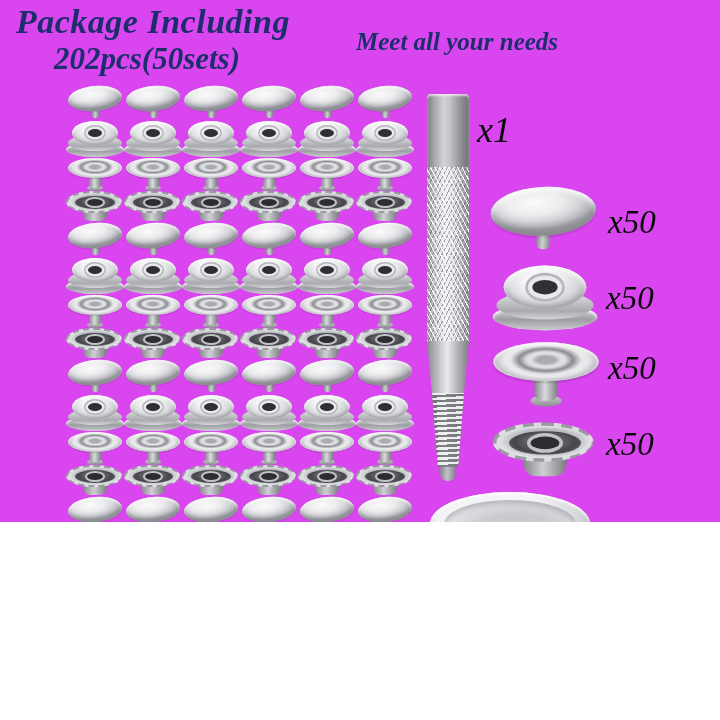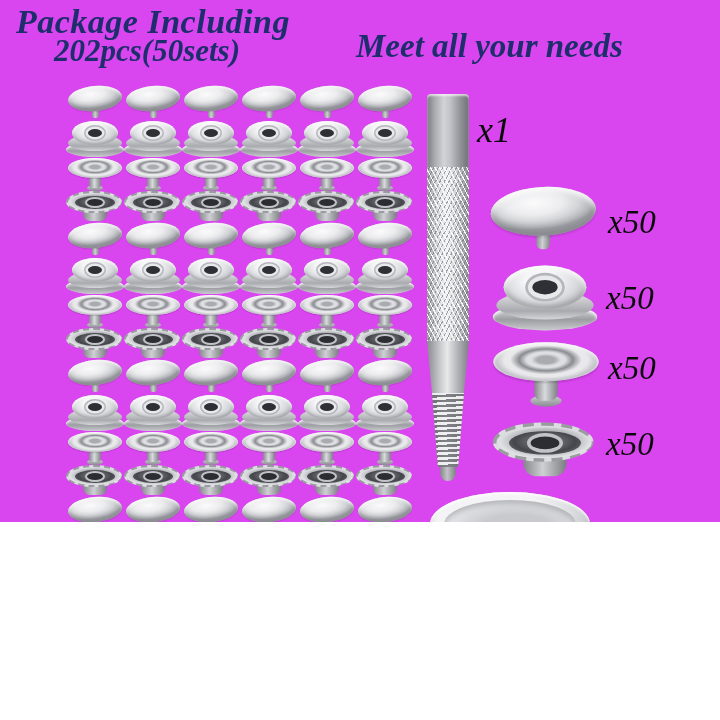--- a/index.html
+++ b/index.html
@@ -2,22 +2,22 @@
 <html><head>
 <meta charset="utf-8">
 <style>
   html,body{margin:0;padding:0;background:#ffffff;}
   .canvas{position:relative;width:720px;height:522px;background:#d946ef;overflow:hidden;
           font-family:"Liberation Serif", serif;}
 
   
   .headline{position:absolute;font-weight:bold;font-style:italic;color:#1e2e6d;line-height:1.05;white-space:nowrap;}
   .pkg-title{left:16px;top:4px;font-size:34px;letter-spacing:.5px;}
-  .pkg-sub{left:54px;top:35px;font-size:31px;font-style:italic;}
-  .slogan{left:356px;top:29px;font-size:33px;}
+  .pkg-sub{left:54px;top:43px;font-size:31px;font-style:italic;}
+  .slogan{left:356px;top:29px;font-size:25px;}
 
   
   .qty{position:absolute;font-weight:normal;font-style:italic;color:#0a0a0a;line-height:1;white-space:nowrap;}
   .qty-punch{left:477px;top:112px;font-size:36px;}
   .qty-c0{left:608px;top:206px;font-size:33px;}
   .qty-c1{left:606px;top:282px;font-size:33px;}
   .qty-c2{left:608px;top:352px;font-size:33px;}
   .qty-c3{left:606px;top:428px;font-size:33px;}
   .qty-die{left:604px;top:538px;font-size:38px;}
 

